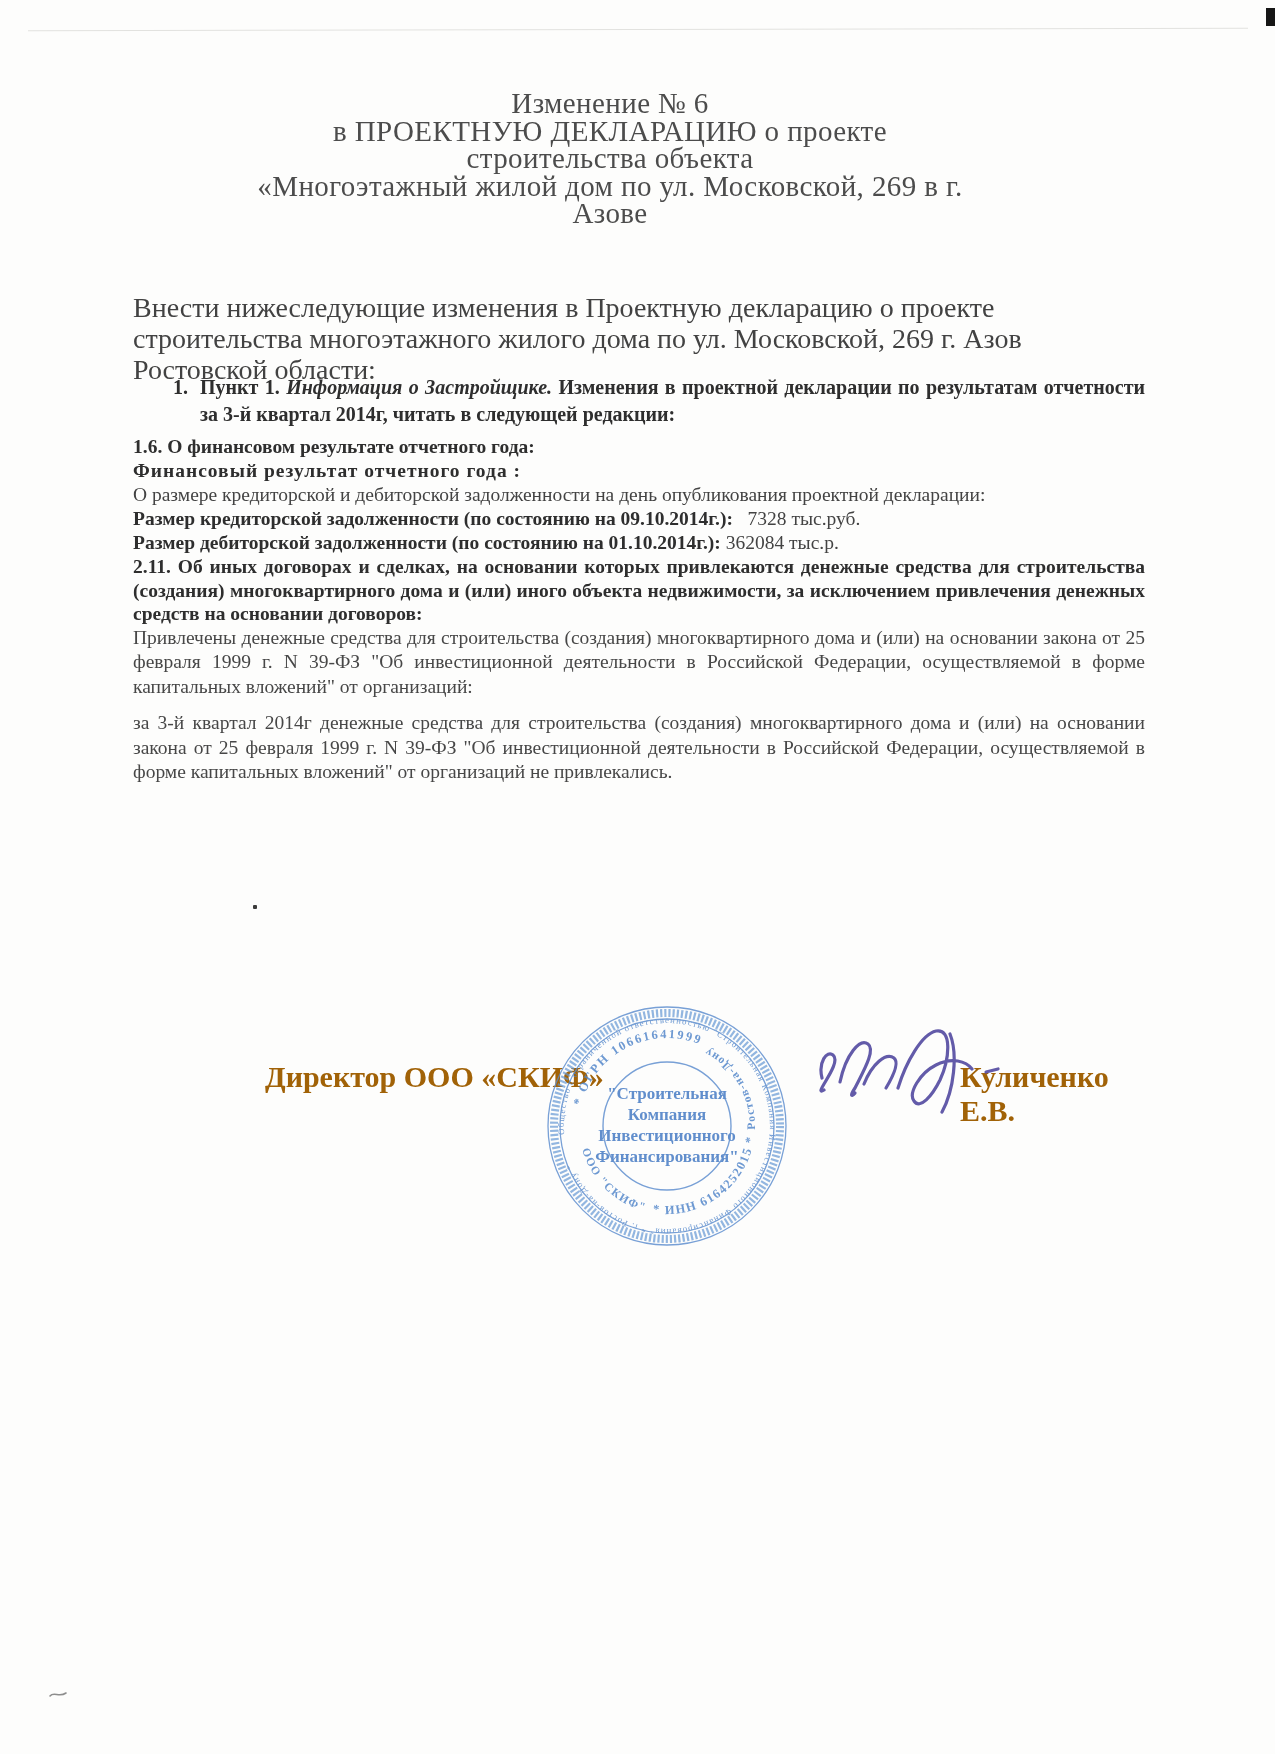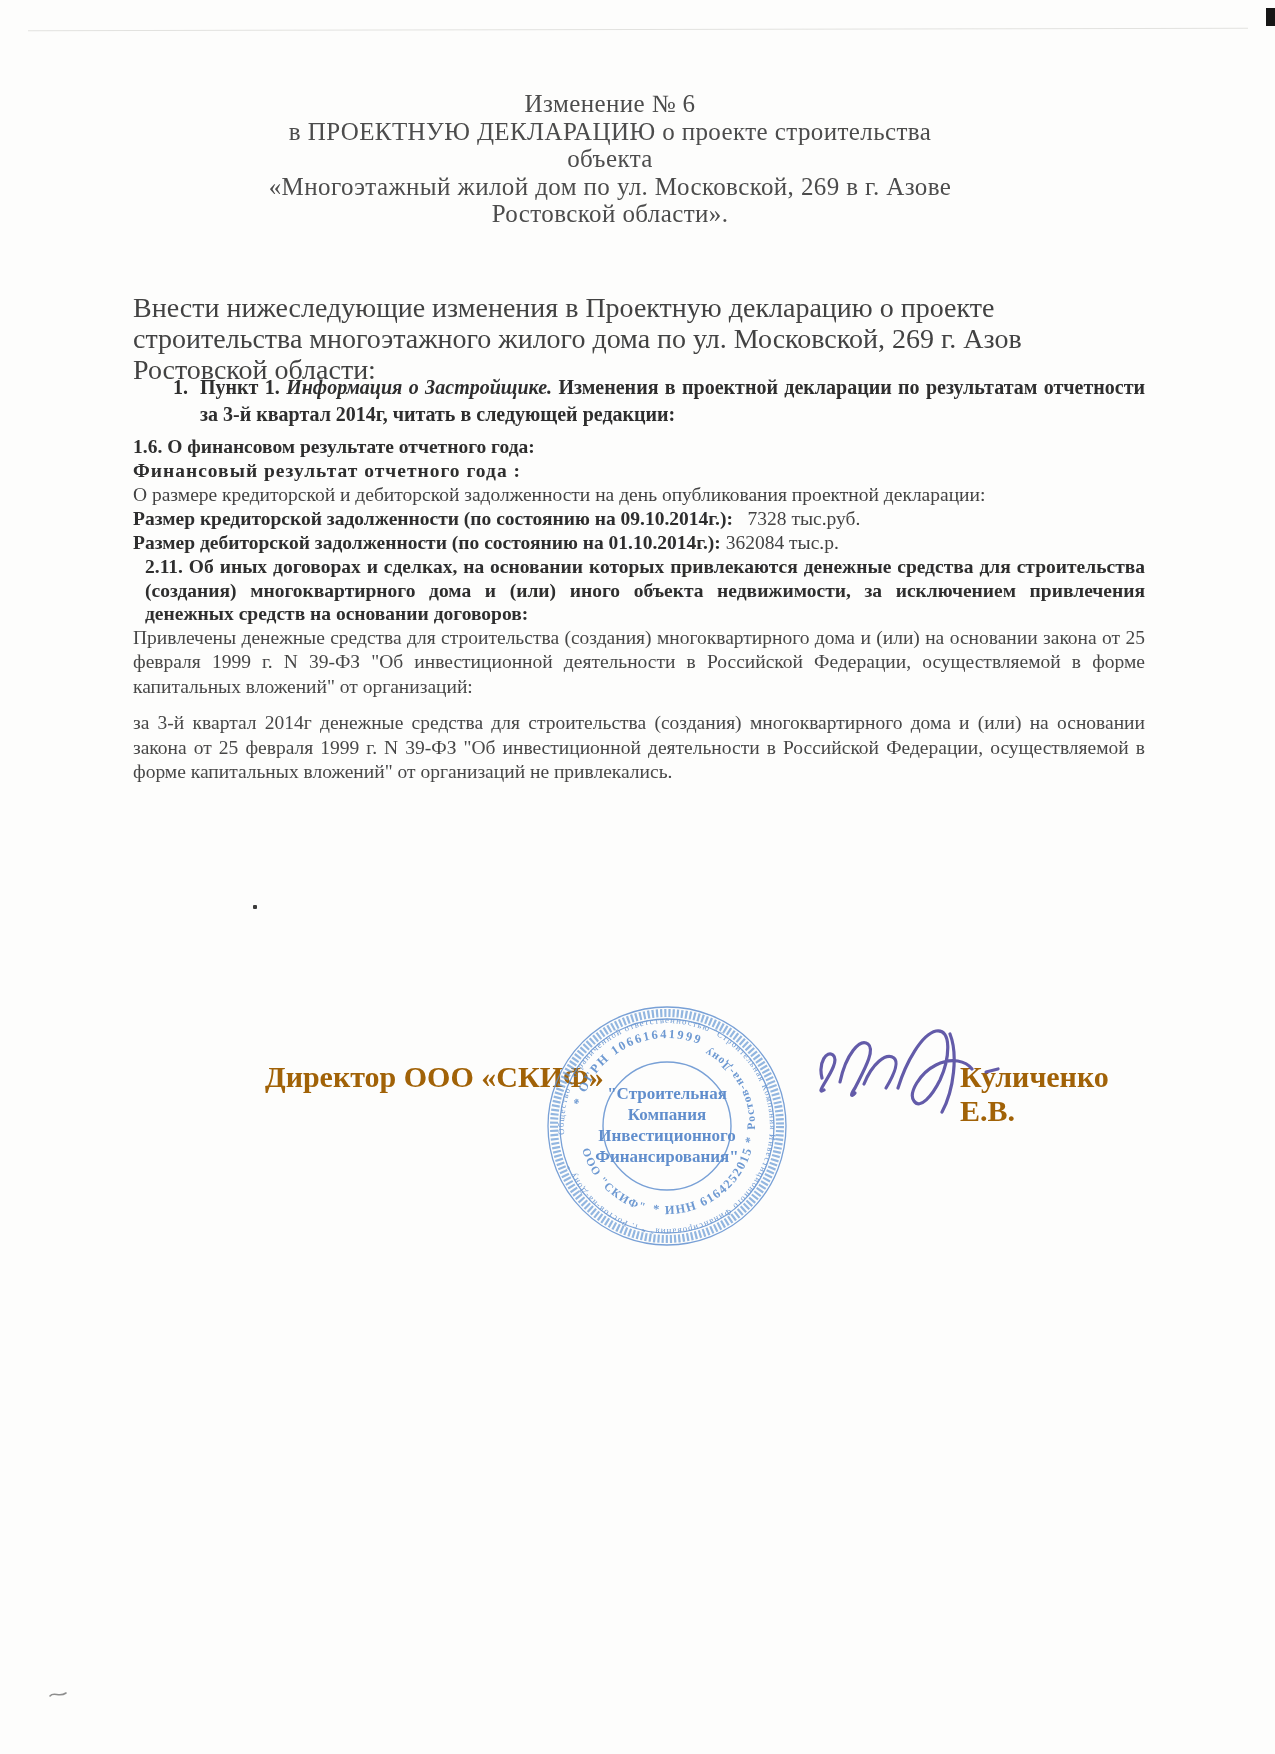--- a/index.html
+++ b/index.html
@@ -9,21 +9,21 @@
   }
   .artifact-line{
     position:absolute; top:29px; left:28px; width:1220px; height:0;
     border-top:1px solid #e2e2df; transform:rotate(-0.12deg);
   }
   .corner-mark{
     position:absolute; top:8px; left:1266px; width:9px; height:18px; background:#161616;
   }
   .title-block{
     position:absolute; top:90px; left:255px; width:710px;
-    text-align:center; font-size:25px; line-height:27.5px; color:#4c4c4c; letter-spacing:0.4px;
+    text-align:center; font-size:29px; line-height:27.5px; color:#4c4c4c; letter-spacing:0.4px;
   }
   .date-row{
     position:absolute; top:243px; left:133px; width:1011px;
     display:flex; justify-content:space-between;
     font-size:21px; color:#4a4a4a;
   }
   .date-row .d-left{padding-left:147px;}
   .date-row .d-right{padding-right:30px;}
   .intro{
     position:absolute; top:292px; left:133px; width:1012px;
@@ -37,21 +37,21 @@
     position:relative; padding-left:67px; text-align:justify;
     font-weight:bold; color:#2e2e2e; font-size:20px; line-height:27px; margin-bottom:7px;
   }
   .item1 .num{position:absolute; left:40px; top:0;}
   .item1 .lead-italic{font-style:italic;}
   .b{font-weight:bold; color:#2e2e2e;}
   .plain{color:#434343;}
   .spaced-label{letter-spacing:1px;}
   .spaced-value{letter-spacing:2.6px; word-spacing:5px;}
   .just{text-align:justify;}
-  .sec211{line-height:23.5px;margin-left:12px;}
+  .sec211{line-height:23.5px;}
   .attracted{line-height:24.5px; color:#474747;font-family:Liberation Serif, serif;}
   .quarter{margin-top:12px; line-height:24.5px; color:#474747;}
   .stray-dot{
     position:absolute; top:905px; left:253px; width:4px; height:4px;
     background:#3b3b3b; border-radius:1px;
   }
   .sign-row{
     position:absolute; top:1060px; left:133px; width:1012px; height:40px;
     font-size:30px; font-weight:bold; color:#a16207;
   }
@@ -66,21 +66,20 @@
 
 <div class="page">
 
   <div class="artifact-line"></div>
   <div class="corner-mark"></div>
 
   <div class="title-block">
     <div>Изменение  № 6</div>
     <div>в ПРОЕКТНУЮ ДЕКЛАРАЦИЮ о  проекте строительства  объекта</div>
     <div>«Многоэтажный жилой дом по ул. Московской, 269 в г. Азове</div>
-    <div>Ростовской области».</div>
   </div>
 
 
   <div class="intro">Внести нижеследующие изменения в Проектную декларацию о проекте строительства многоэтажного жилого дома по ул. Московской, 269  г.  Азов Ростовской области:</div>
 
   <div class="main-block">
 
     <div class="item1">
       <span class="num">1.</span><span>Пункт 1. </span><span class="lead-italic">Информация о Застройщике.</span><span> Изменения в проектной декларации по результатам отчетности за 3-й квартал 2014г, читать в следующей редакции:</span>
     </div>

